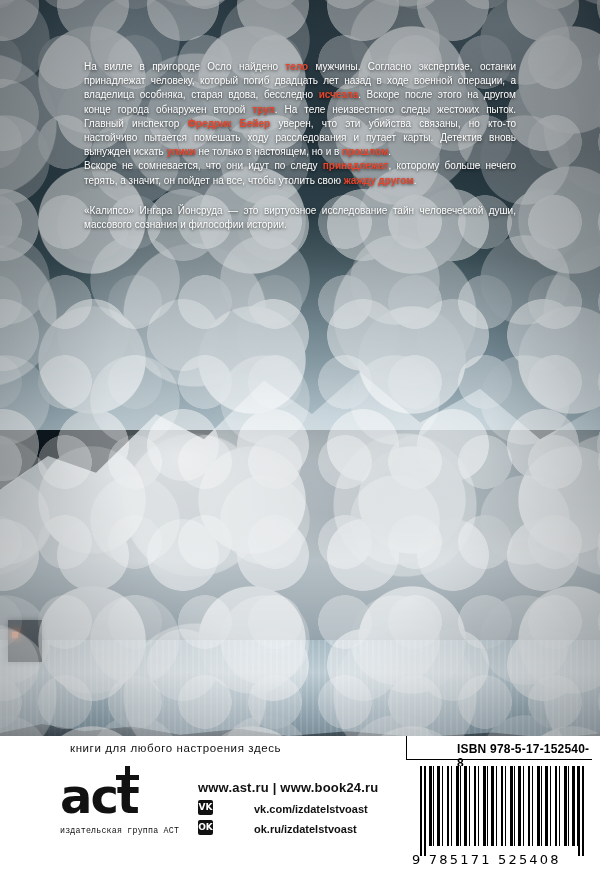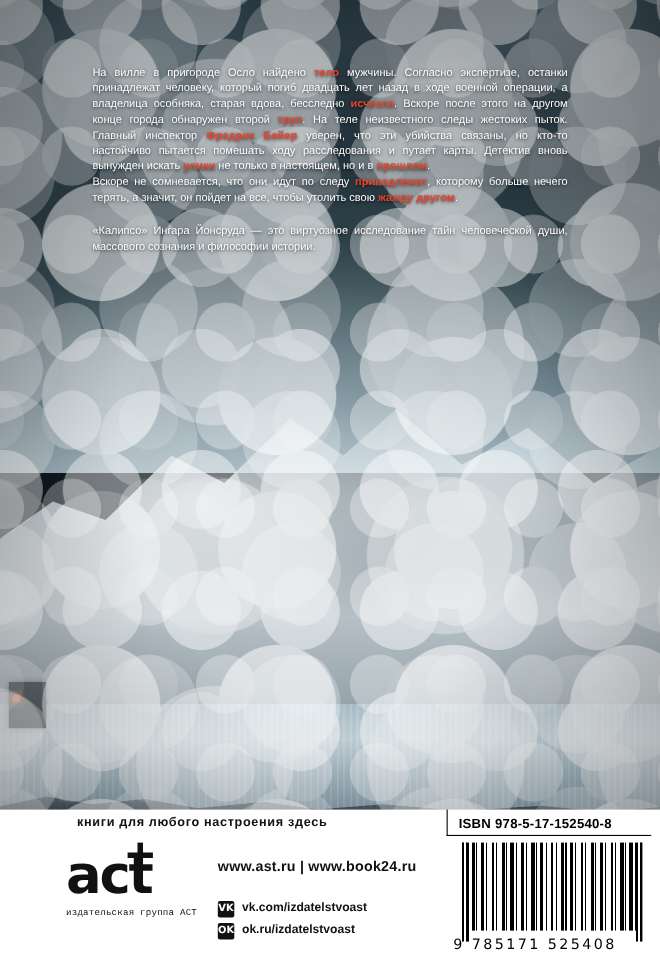--- a/index.html
+++ b/index.html
@@ -142,34 +142,35 @@
   .footer-top {
     position: relative;
     height: 26px;
     border-bottom: 0;
   }
   .tagline {
     position: absolute;
     left: 70px;
     top: 6px;
     font-size: 11.5px;
-    font-weight: bold;
+    font-weight: normal;
     letter-spacing: .6px;
     color: #111;
     text-transform: lowercase;
   }
   .isbn-box {
     position: absolute;
     right: 8px;
     top: 0px;
     width: 186px;
     border-left: 1px solid #000;
     border-bottom: 1px solid #000;
     height: 24px;
     box-sizing: border-box;
+    padding-left: 40px;
   }
   .isbn-text {
     font-size: 12px;
     font-weight: bold;
     color: #000;
     padding: 6px 0 0 10px;
     letter-spacing: .2px;
   }
 
   
@@ -223,29 +224,30 @@
   
   .contacts {
     position: absolute;
     left: 198px;
     top: 44px;
     color: #111;
   }
   .site-line {
     font-size: 13px;
     font-weight: bold;
-    margin-bottom: 24px;
+    margin-bottom: 5px;
     letter-spacing: .2px;
   }
   .social-row {
     display: flex;
-    align-items: flex-start;
+    align-items: flex-end;
     margin-bottom: 5px;
     font-size: 11px;
     font-weight: bold;
+    gap: 34px;
   }
   .social-ico {
     width: 15px;
     height: 15px;
     margin-right: 7px;
     background: #111;
     color: #fff;
     font-size: 9px;
     font-weight: bold;
     line-height: 15px;

